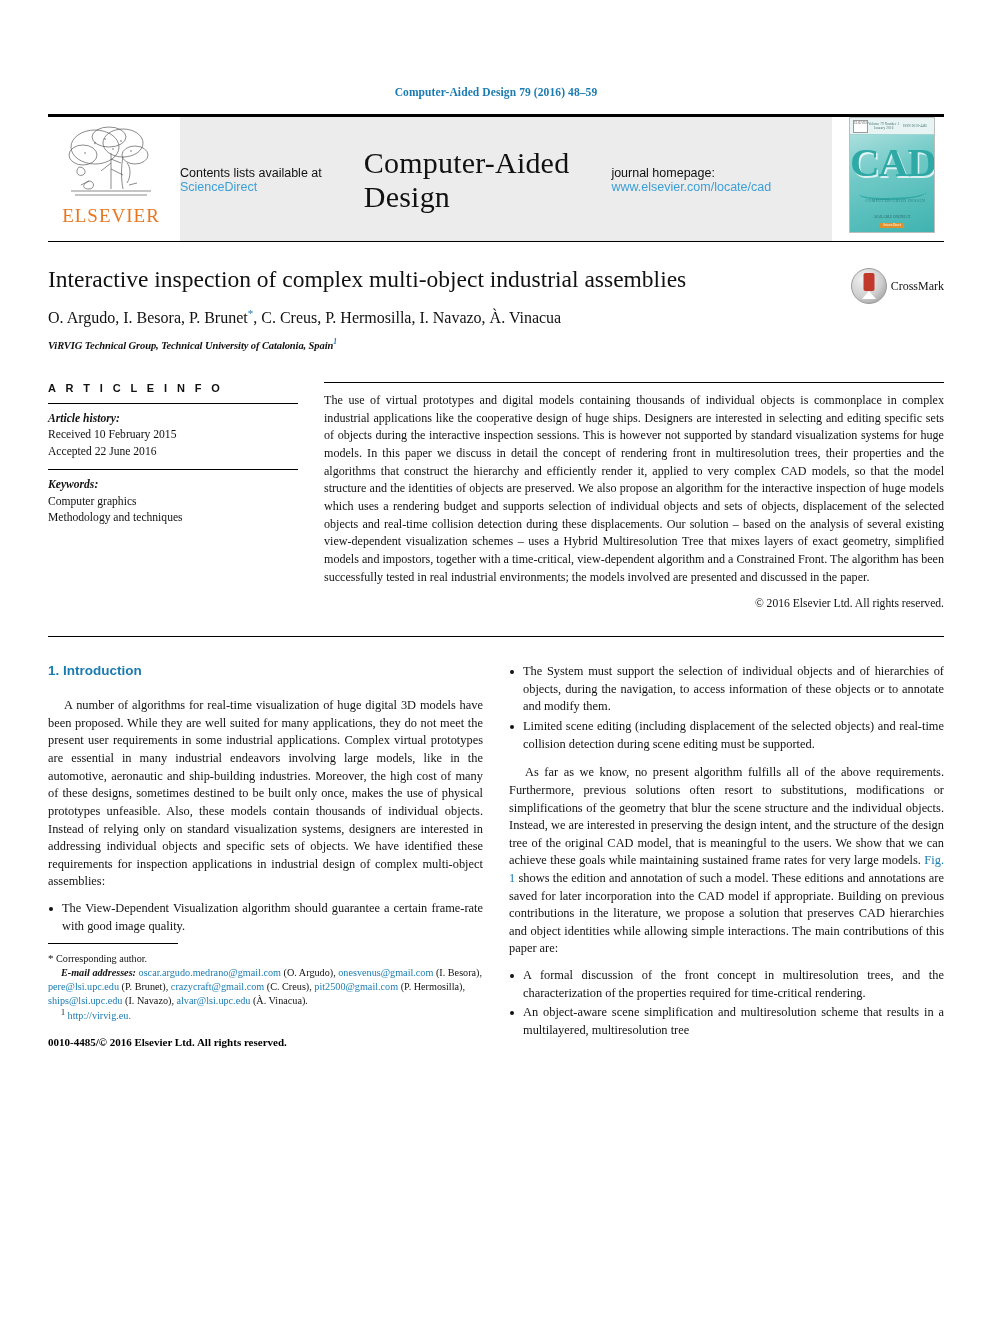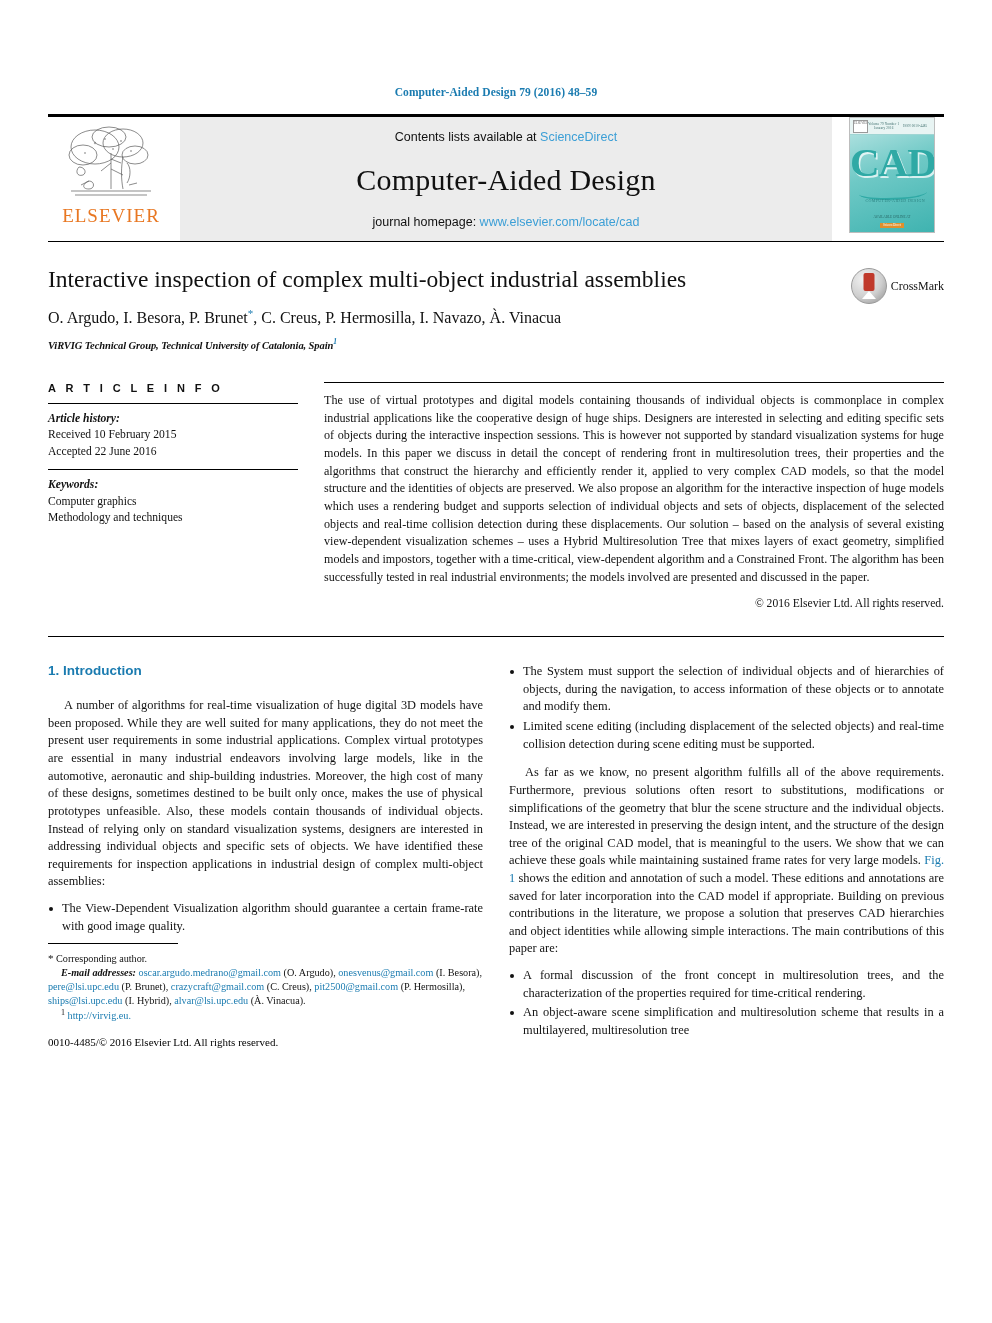--- a/index.html
+++ b/index.html
@@ -64,21 +64,21 @@
     font-weight: normal;
     line-height: 1;
     margin-top: 1px;
   }
   .journal-band {
     flex: 1 1 auto;
     background: #ececec;
     margin-left: 6px;
     margin-right: 8px;
     display: flex;
-    flex-direction: column;
+    flex-direction: row;
     align-items: center;
     justify-content: space-between;
     padding: 13px 0 12px 0;
     box-sizing: border-box;
   }
   .contents-line {
     font-family: "Liberation Sans", sans-serif;
     font-size: 12.5px;
     color: #111;
   }
@@ -521,30 +521,30 @@
           <span>(O. Argudo),</span>
           <span class="link">onesvenus@gmail.com</span>
           <span>(I. Besora),</span>
           <span class="link">pere@lsi.upc.edu</span>
           <span>(P. Brunet),</span>
           <span class="link">crazycraft@gmail.com</span>
           <span>(C. Creus),</span>
           <span class="link">pit2500@gmail.com</span>
           <span>(P. Hermosilla),</span>
           <span class="link">ships@lsi.upc.edu</span>
-          <span>(I. Hybrid),</span>
+          <span>(I. Navazo),</span>
           <span class="link">alvar@lsi.upc.edu</span>
           <span>(À. Vinacua).</span>
         </div>
         <div class="fn fn-indent">
           <span style="font-size:8px;vertical-align:super">1</span>
           <span class="link">http://virvig.eu.</span>
         </div>
         <div class="doi-block">
-          <div style="font-weight:normal">0010-4485/© 2016 Elsevier Ltd. All rights reserved.</div>
+          <div style="font-weight:bold">0010-4485/© 2016 Elsevier Ltd. All rights reserved.</div>
         </div>
       </div>
     </div>
 
     <div class="col">
       <ul class="bullets" style="margin-top:0">
         <li>The System must support the selection of individual objects and of hierarchies of objects, during the navigation, to access information of these objects or to annotate and modify them.</li>
         <li>Limited scene editing (including displacement of the selected objects) and real-time collision detection during scene editing must be supported.</li>
       </ul>
       <p class="para"><span>As far as we know, no present algorithm fulfills all of the above requirements. Furthermore, previous solutions often resort to substitutions, modifications or simplifications of the geometry that blur the scene structure and the individual objects. Instead, we are interested in preserving the design intent, and the structure of the design tree of the original CAD model, that is meaningful to the users. We show that we can achieve these goals while maintaining sustained frame rates for very large models. </span><span class="link">Fig. 1</span><span> shows the edition and annotation of such a model. These editions and annotations are saved for later incorporation into the CAD model if appropriate. Building on previous contributions in the literature, we propose a solution that preserves CAD hierarchies and object identities while allowing simple interactions. The main contributions of this paper are:</span></p>

